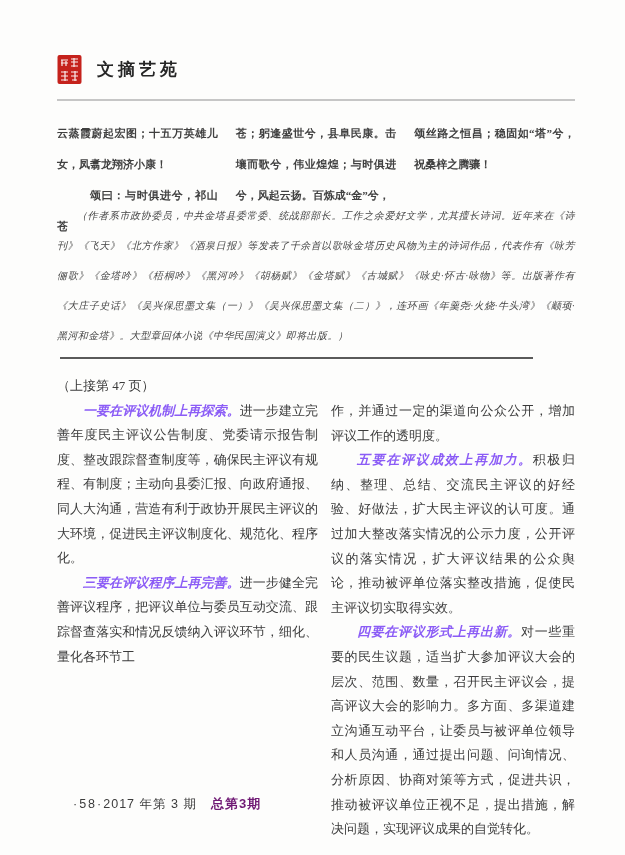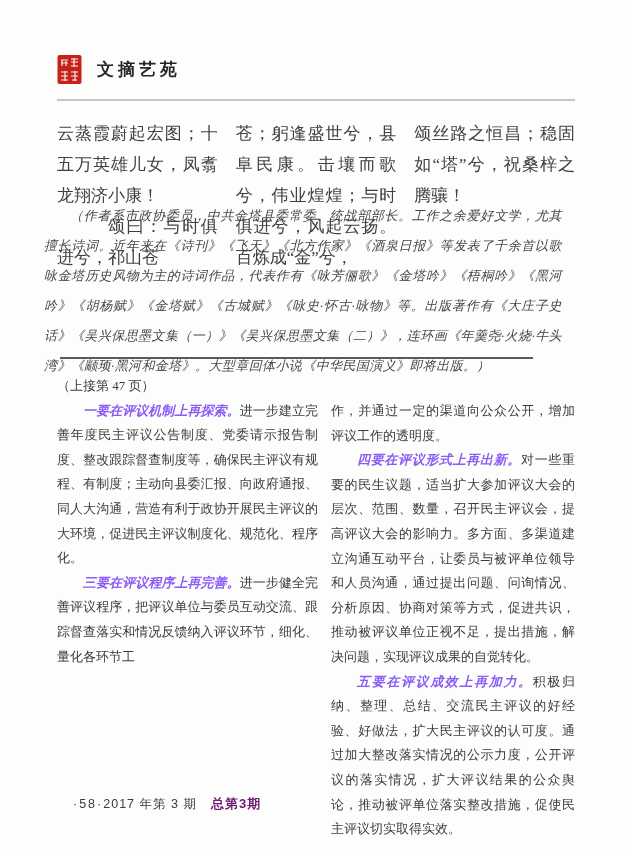--- a/index.html
+++ b/index.html
@@ -13,27 +13,27 @@
   
   .masthead { position:absolute; left:57px; top:54px; display:flex; align-items:center; }
   .seal { width:25px; height:31px; display:block; }
   .masthead-title {
     margin-left:15px; font-family:"Liberation Sans","DejaVu Sans",sans-serif;
     font-weight:900; font-size:17px; letter-spacing:4px; color:#262626;
   }
   .header-rule { position:absolute; left:57px; top:99px; width:518px; height:2px; background:#c6c6c6; }
   
   .poem { position:absolute; left:57px; top:118px; width:518px; display:flex; gap:18px;
-          font-size:17px; line-height:31px; color:#404040; }
+          font-size:11px; line-height:31px; color:#404040;font-weight:bold; }
   .poem-col { flex:1; }
   .poem-col p { text-align:justify; }
   .indent3 { text-indent:3em; }
   
-  .bio { position:absolute; left:44px; top:201px; width:518px;
-         font-style:italic; font-size:13px; line-height:30px; letter-spacing:0.4px;
+  .bio { position:absolute; left:57px; top:201px; width:518px;
+         font-style:italic; font-size:10px; line-height:30px; letter-spacing:0.4px;
          text-indent:2em; text-align:justify; color:#454545; }
   
   .divider { position:absolute; left:60px; top:357px; width:473px; height:2px; background:#5a5a5a; }
   
   .article { position:absolute; left:57px; top:374px; width:518px; display:flex; gap:13px;
              font-size:13px; line-height:24.6px; }
   .col-left  { width:261px; }
   .col-right { width:244px; padding-top:25px; }
   .article p { text-align:justify; text-indent:2em; }
   .article p.no-indent { text-indent:0; }
@@ -83,22 +83,22 @@
   <div class="divider"></div>
 
   <div class="article">
     <div class="col-left">
       <p class="cont-note">（上接第 47 页）</p>
       <p><span class="lead">一要在评议机制上再探索。</span><span>进一步建立完善年度民主评议公告制度、党委请示报告制度、整改跟踪督查制度等，确保民主评议有规程、有制度；主动向县委汇报、向政府通报、同人大沟通，营造有利于政协开展民主评议的大环境，促进民主评议制度化、规范化、程序化。</span></p>
       <p><span class="lead">三要在评议程序上再完善。</span><span>进一步健全完善评议程序，把评议单位与委员互动交流、跟踪督查落实和情况反馈纳入评议环节，细化、量化各环节工</span></p>
     </div>
     <div class="col-right">
       <p class="no-indent"><span>作，并通过一定的渠道向公众公开，增加评议工作的透明度。</span></p>
+      <p><span class="lead">五要在评议成效上再加力。</span><span>积极归纳、整理、总结、交流民主评议的好经验、好做法，扩大民主评议的认可度。通过加大整改落实情况的公示力度，公开评议的落实情况，扩大评议结果的公众舆论，推动被评单位落实整改措施，促使民主评议切实取得实效。</span></p>
       <p><span class="lead">四要在评议形式上再出新。</span><span>对一些重要的民生议题，适当扩大参加评议大会的层次、范围、数量，召开民主评议会，提高评议大会的影响力。多方面、多渠道建立沟通互动平台，让委员与被评单位领导和人员沟通，通过提出问题、问询情况、分析原因、协商对策等方式，促进共识，推动被评议单位正视不足，提出措施，解决问题，实现评议成果的自觉转化。</span></p>
-      <p><span class="lead">五要在评议成效上再加力。</span><span>积极归纳、整理、总结、交流民主评议的好经验、好做法，扩大民主评议的认可度。通过加大整改落实情况的公示力度，公开评议的落实情况，扩大评议结果的公众舆论，推动被评单位落实整改措施，促使民主评议切实取得实效。</span></p>
     </div>
   </div>
 
   <div class="footer">
     <span class="pageno">·58·</span>
     <span class="issue">2017 年第 3 期</span>
     <span class="issue-logo">总第3期</span>
   </div>
 
 </div>

